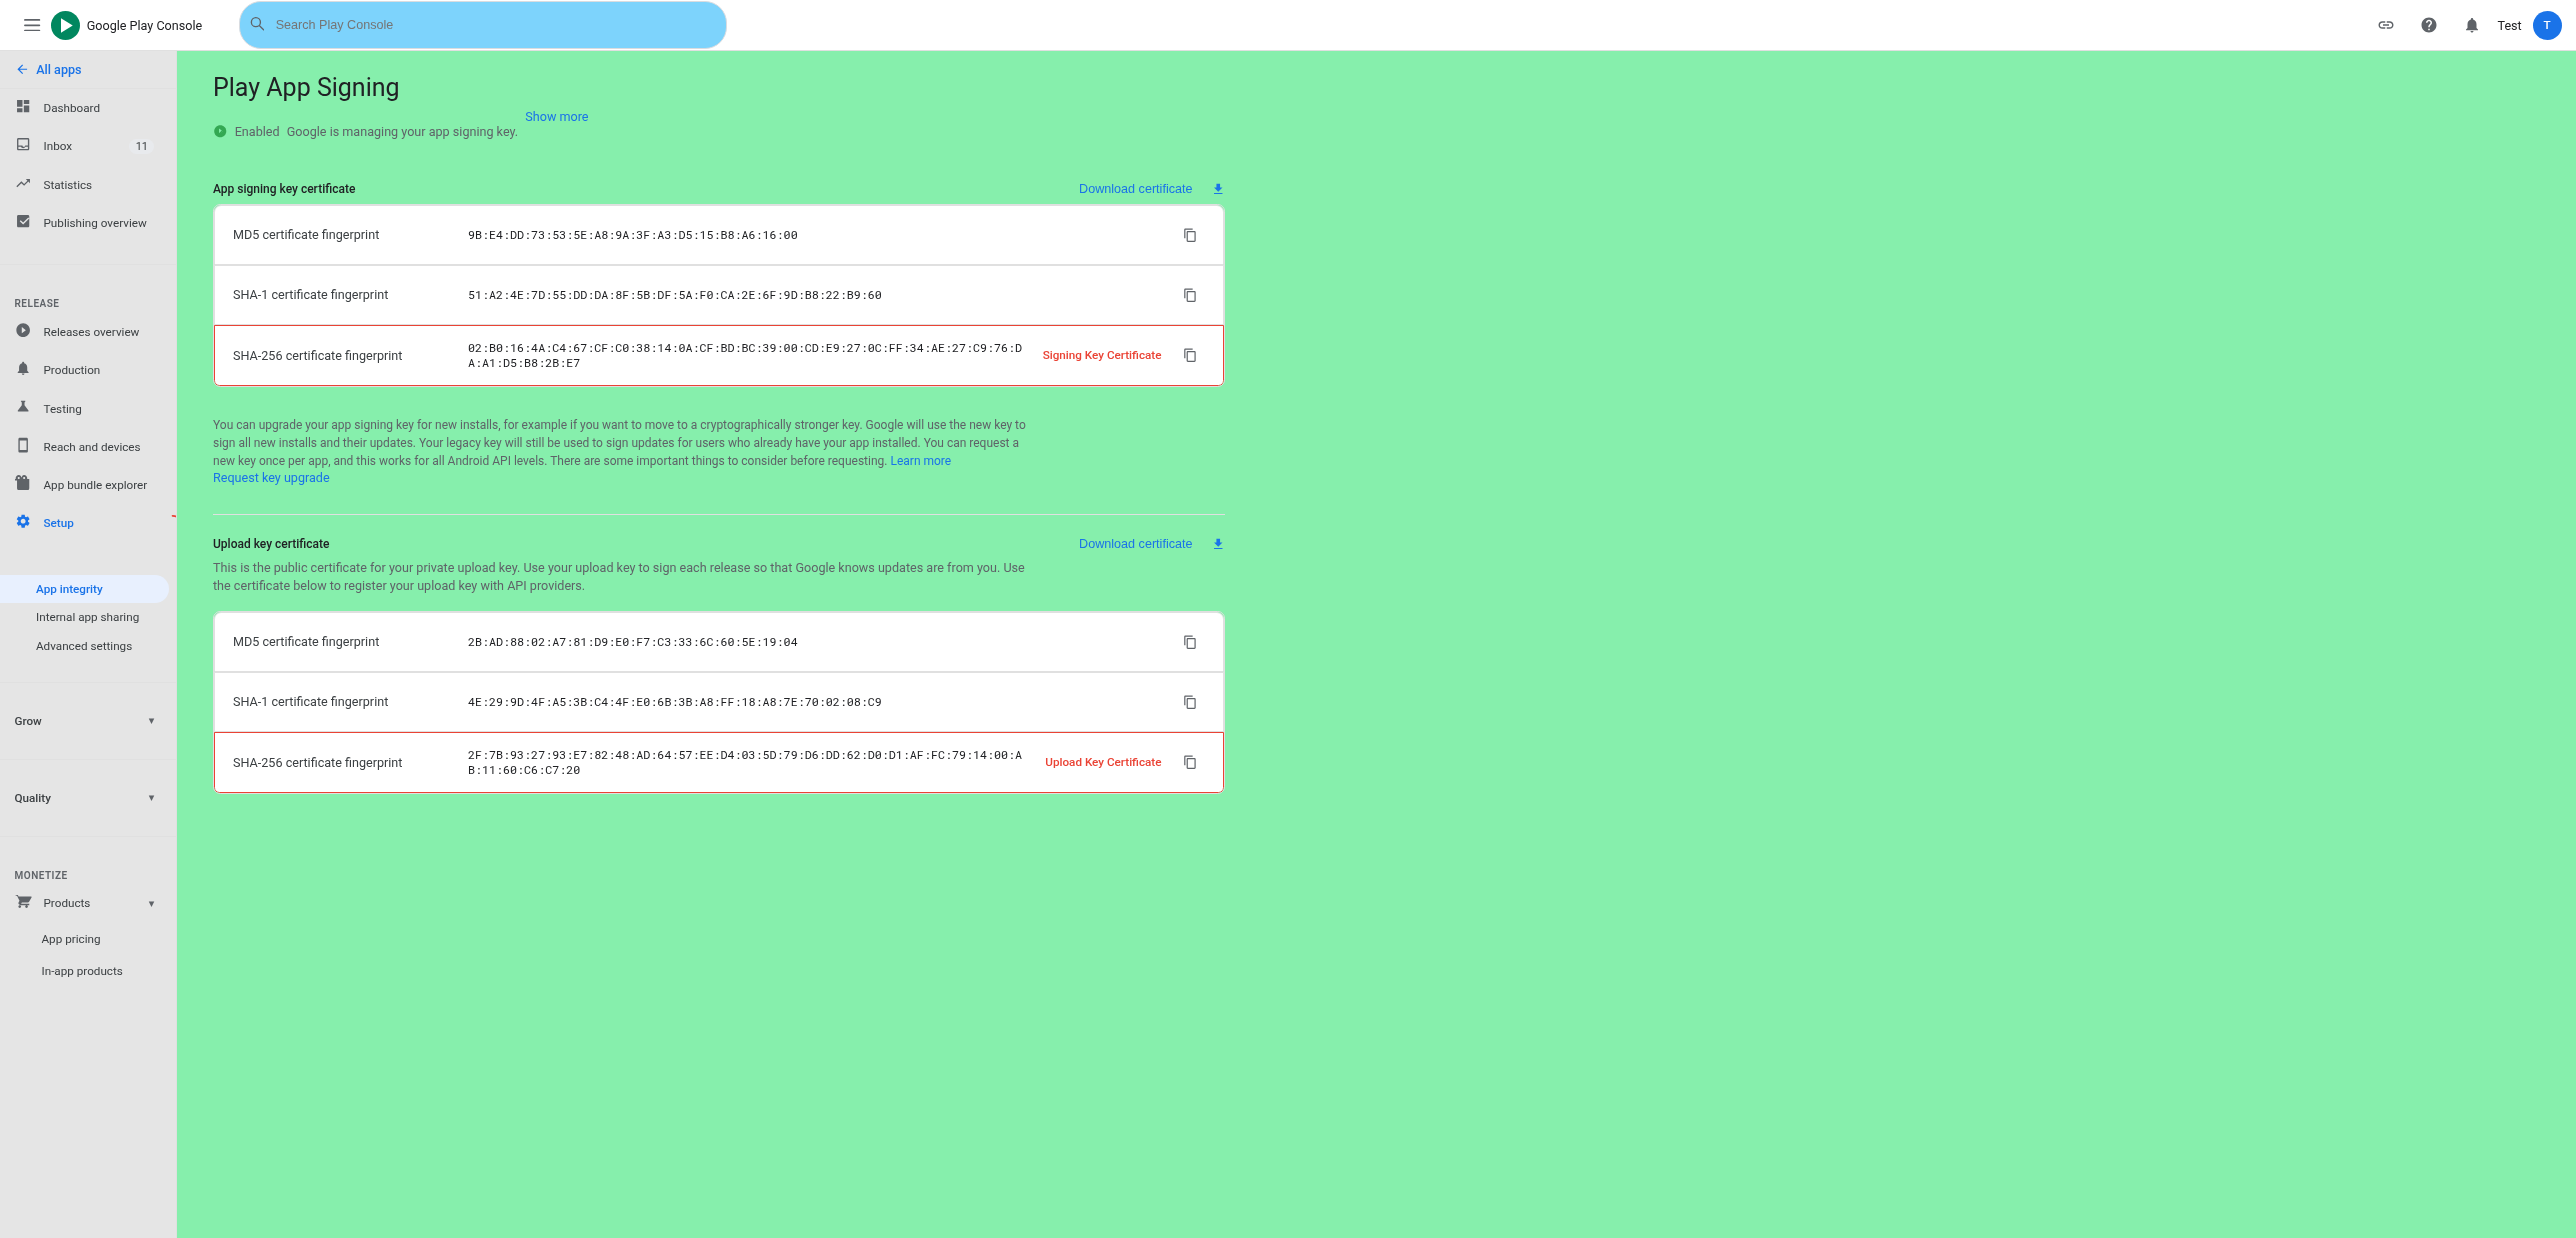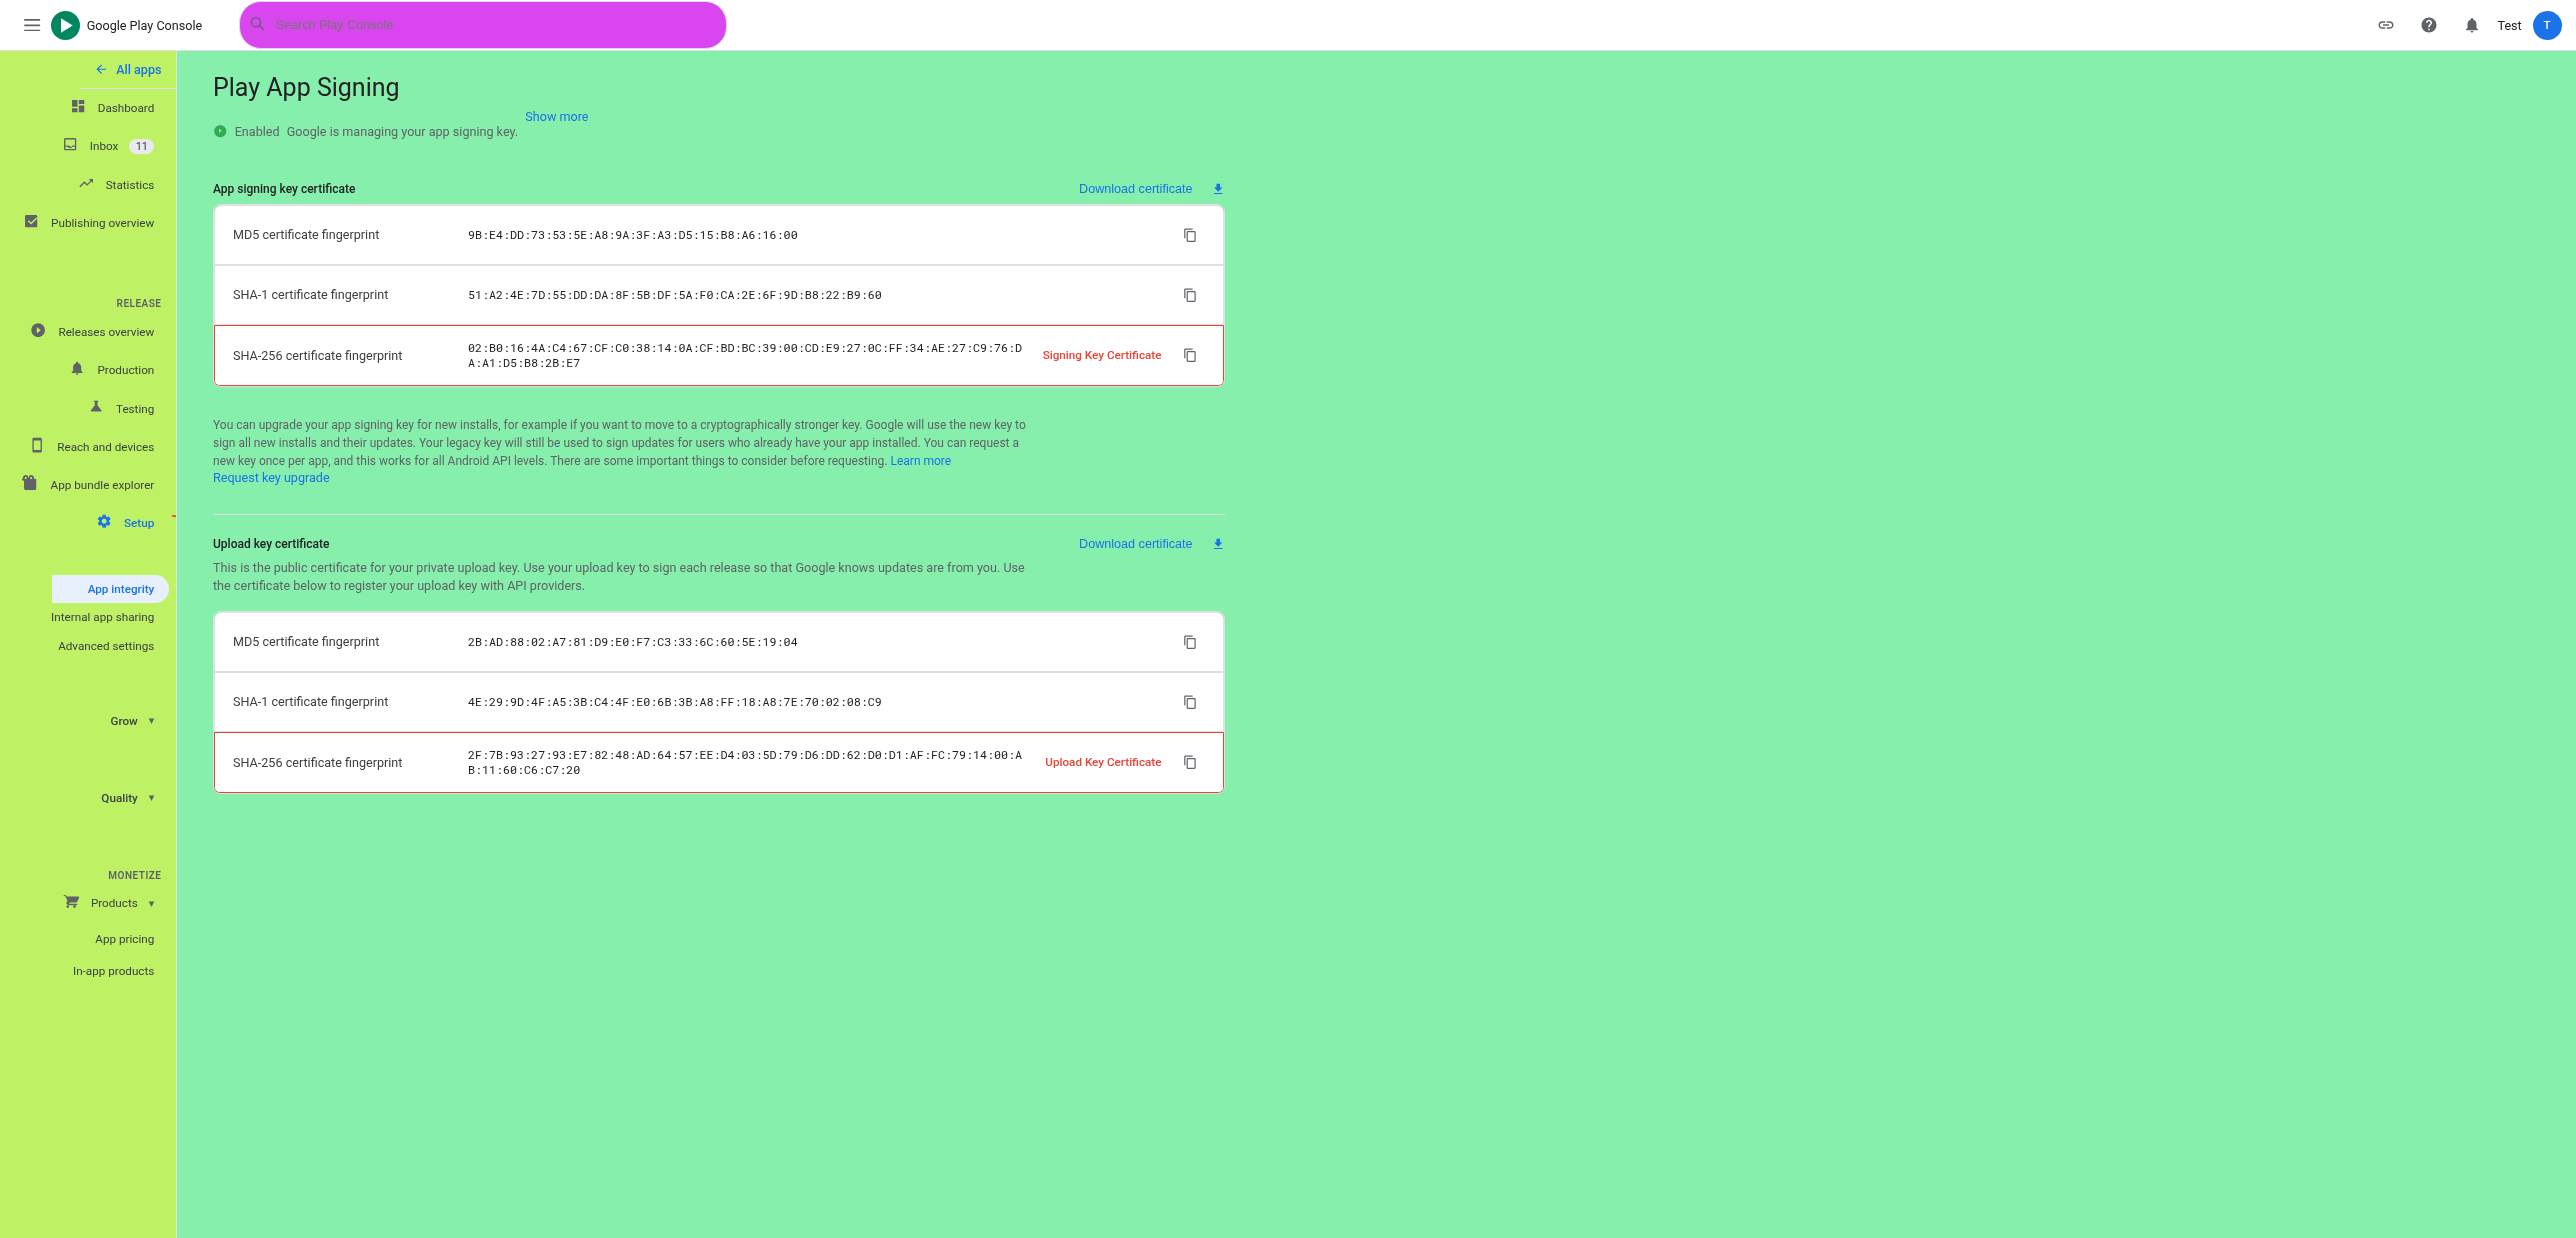--- a/index.html
+++ b/index.html
@@ -4,34 +4,34 @@
   <style>
     * { box-sizing: border-box; margin: 0; padding: 0; }
     body { font-family: 'Google Sans', Roboto, Arial, sans-serif; font-size: 12.6px; color: #202124; background: #f8f9fa; display: flex; flex-direction: column; height: 100vh; overflow: hidden; }
 
     
     .topbar { display: flex; align-items: center; height: 51px; background: #fff; border-bottom: 0.9px solid #e0e0e0; padding: 0 14.5px; flex-shrink: 0; z-index: 10; }
     .topbar-menu-icon { width: 36px; height: 36px; display: flex; align-items: center; justify-content: center; cursor: pointer; border-radius: 50%; }
     .topbar-logo { display: flex; align-items: center; gap: 7.2px; margin-right: 14.5px; }
     .topbar-logo-icon { width: 29px; height: 29px; }
     .topbar-search { flex: 1; max-width: 488px; margin: 0 22px; }
-    .topbar-search input { width: 100%; height: 48px; border: 0.9px solid #dadce0; border-radius: 22px; padding: 0 14.5px 0 36px; font-size: 12.6px; color: #202124; background: #d946ef; outline: none; }
+    .topbar-search input { width: 100%; height: 48px; border: 0.9px solid #dadce0; border-radius: 22px; padding: 0 14.5px 0 36px; font-size: 12.6px; color: #202124; background: #7dd3fc; outline: none; }
     .topbar-search { position: relative; }
     .topbar-search-icon { position: absolute; left: 11px; top: 50%; transform: translateY(-50%); color: #5f6368; }
     .topbar-spacer { flex: 1; }
     .topbar-actions { display: flex; align-items: center; gap: 7.2px; }
     .topbar-icon-btn { width: 36px; height: 36px; border-radius: 50%; display: flex; align-items: center; justify-content: center; cursor: pointer; color: #5f6368; background: none; border: none; font-size: 18px; }
     .topbar-avatar { width: 29px; height: 29px; border-radius: 50%; background: #1a73e8; color: #fff; display: flex; align-items: center; justify-content: center; font-size: 11.7px; font-weight: 500; cursor: pointer; }
     .topbar-test { font-size: 12.6px; color: #202124; margin-right: 3.6px; }
 
     
     .layout { display: flex; flex: 1; overflow: hidden; }
 
     
-    .sidebar { width: 177px; background: #bef264; border-right: 0.9px solid #e0e0e0; overflow-y: auto; flex-shrink: 0; display: flex; flex-direction: column; align-items: flex-end; }
+    .sidebar { width: 177px; background: #e5e5e5; border-right: 0.9px solid #e0e0e0; overflow-y: auto; flex-shrink: 0; display: flex; flex-direction: column; }
     .sidebar-all-apps { display: flex; align-items: center; gap: 7.2px; padding: 11px 14.5px; border-bottom: 0.9px solid #e0e0e0; cursor: pointer; font-size: 12.6px; color: #1a73e8; font-weight: 500; }
     .sidebar-item { display: flex; align-items: center; gap: 11px; padding: 9px 14.5px; cursor: pointer; font-size: 11.7px; color: #3c4043; border-radius: 0 22px 22px 0; margin-right: 7.2px; position: relative; }
     .sidebar-item .icon { width: 18px; text-align: center; color: #5f6368; font-size: 14.5px; }
     .sidebar-badge { margin-left: auto; background: #e8eaed; color: #3c4043; border-radius: 9px; padding: 0.9px 6.3px; font-size: 11px; }
     .sidebar-section { padding: 11px 14.5px 3.6px; font-size: 10px; font-weight: 600; color: #5f6368; text-transform: uppercase; letter-spacing: 0.5px; }
     .sidebar-sub-item { display: flex; align-items: center; gap: 11px; padding: 7.2px 14.5px 7.2px 36px; cursor: pointer; font-size: 11.7px; color: #3c4043; border-radius: 0 22px 22px 0; margin-right: 7.2px; }
     .sidebar-sub-item.active { background: #e8f0fe; color: #1a73e8; font-weight: 500; margin-top: 32px; }
     .sidebar-expand { margin-left: auto; font-size: 11px; color: #5f6368; }
 
     

